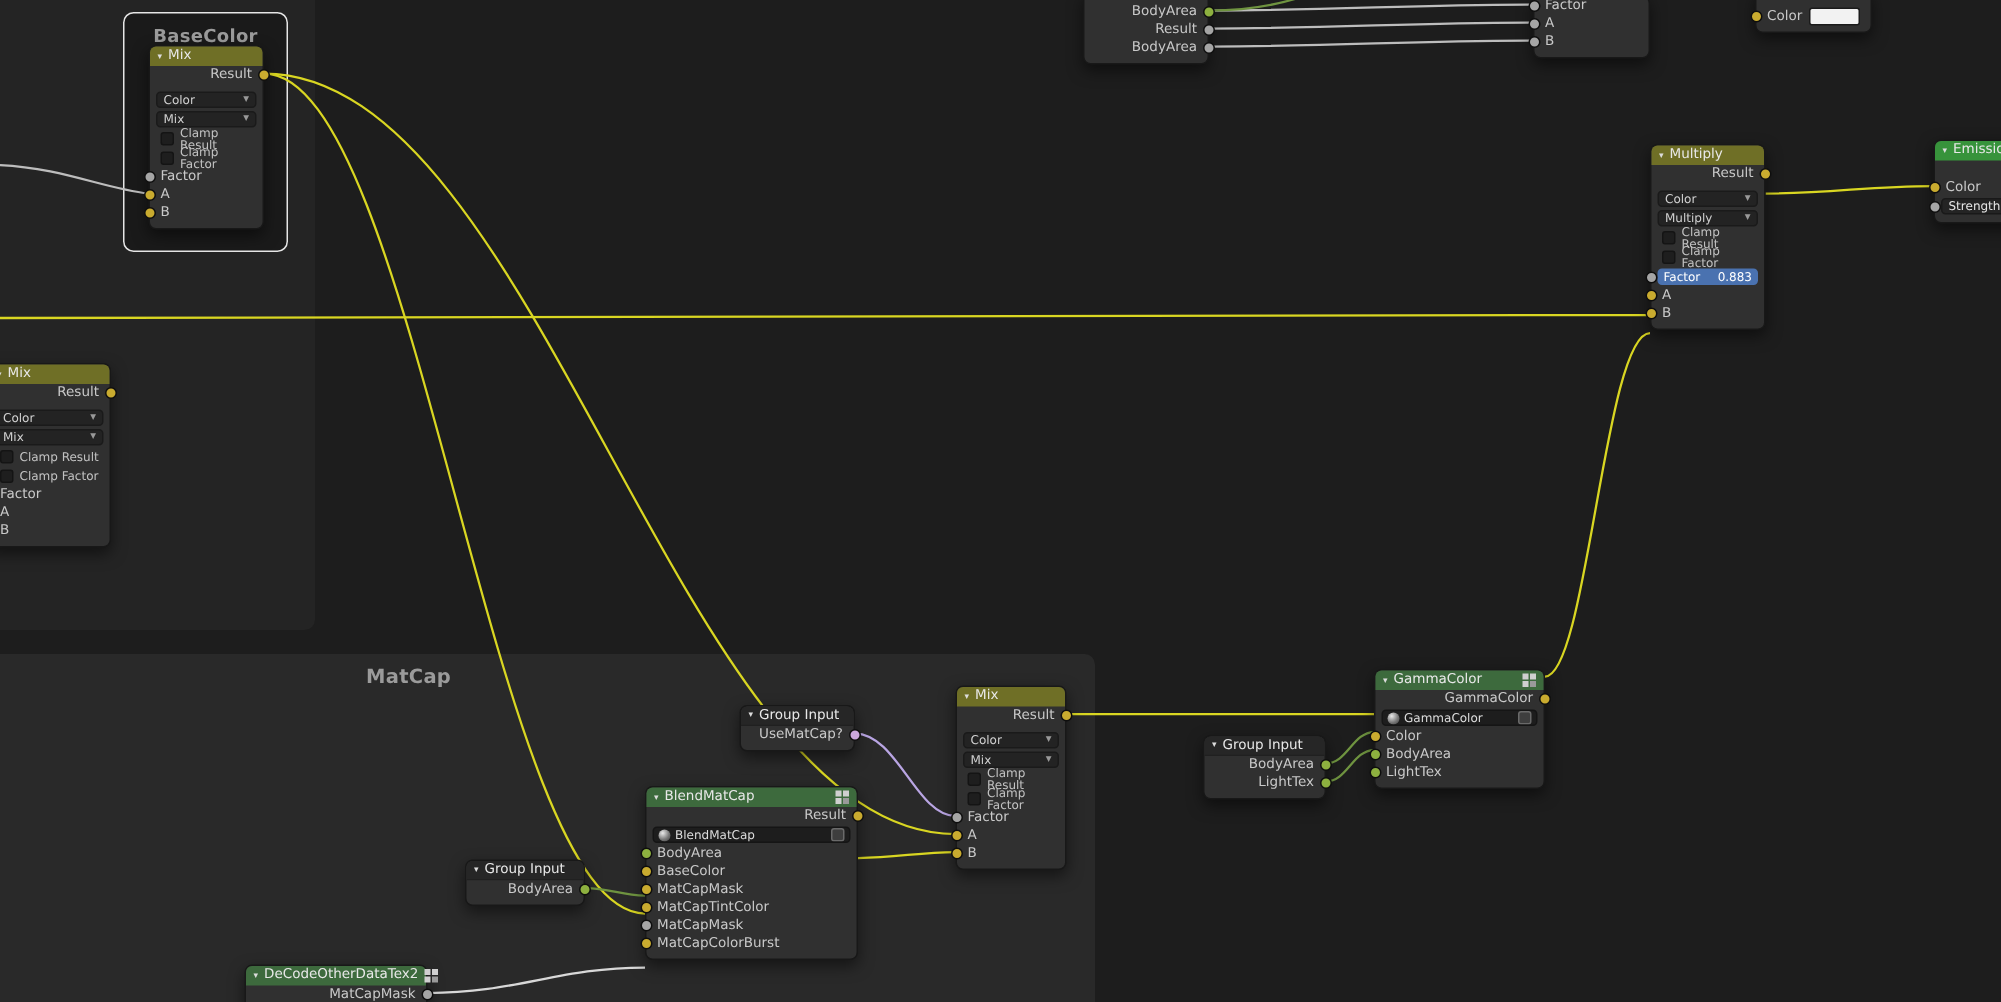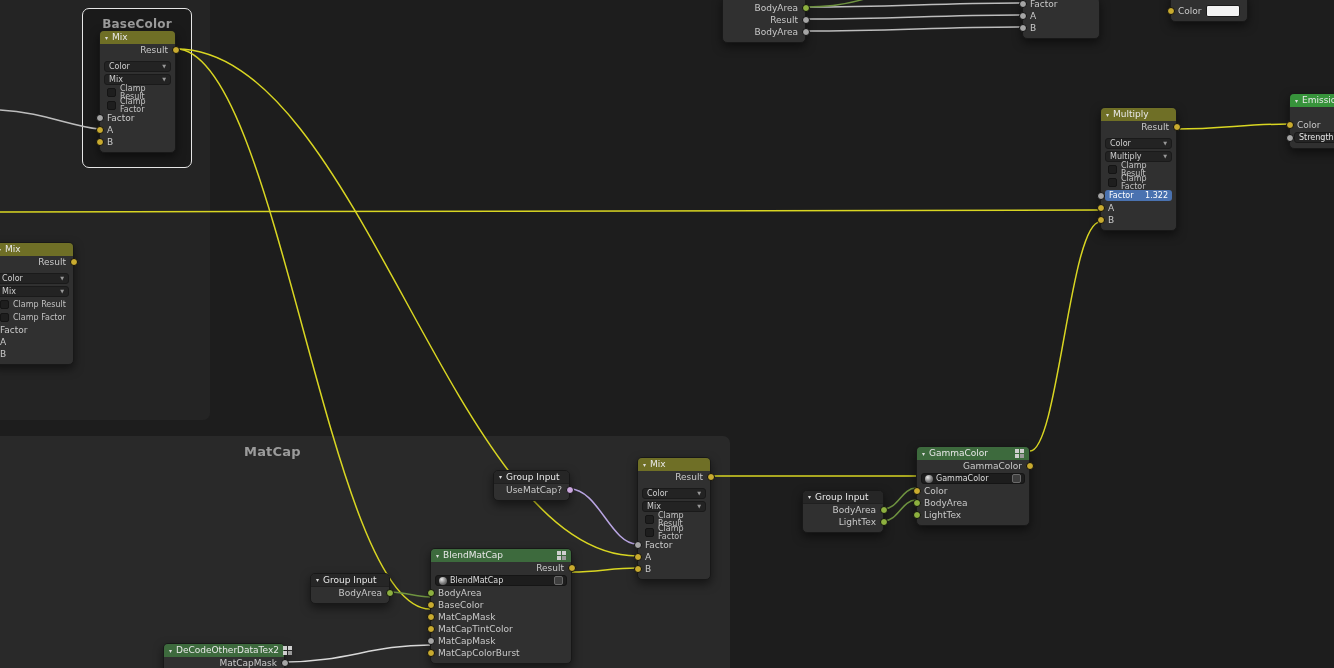--- a/index.html
+++ b/index.html
@@ -168,21 +168,21 @@
     <div class="row">
 
       <span>A</span>
       </div>
     <div class="row">
 
       <span>B</span>
       </div>
   </div>
 
-  <div class="node" style="left:1100px;top:107px;width:77px">
+  <div class="node" style="left:1100px;top:96px;width:77px">
     <div class="n-header h-olive">
       <span class="chev">▾</span>
       <span>Multiply</span>
     </div>
     <div class="row output">
       <span>Result</span>
       <span class="sock out s-col"></span>
     </div>
     <div class="gap"></div>
     <div class="widget-row">
@@ -202,21 +202,21 @@
       <span>Clamp Result</span>
       </div>
     <div class="row h13">
       <span class="chk"></span>
       <span>Clamp Factor</span>
       </div>
     <div class="widget-row">
       <span class="sock in s-flt"></span>
       <div class="slider blue">
         <span>Factor</span>
-        <span>1.322</span>
+        <span>0.883</span>
       </div>
       </div>
     <div class="row">
       <span class="sock in s-col"></span>
       <span>A</span>
       </div>
     <div class="row">
       <span class="sock in s-col"></span>
       <span>B</span>
       </div>
@@ -383,21 +383,21 @@
     <div class="row">
       <span class="sock in s-grn"></span>
       <span>BodyArea</span>
       </div>
     <div class="row">
       <span class="sock in s-grn"></span>
       <span>LightTex</span>
       </div>
   </div>
 
-  <div class="node" style="left:430px;top:548px;width:142px">
+  <div class="node" style="left:430px;top:524px;width:142px">
     <div class="n-header h-group">
       <span class="chev">▾</span>
       <span>BlendMatCap</span>
       <span class="grpicon"></span>
     </div>
     <div class="row output">
       <span>Result</span>
       <span class="sock out s-col"></span>
       </div>
     <div class="widget-row">

